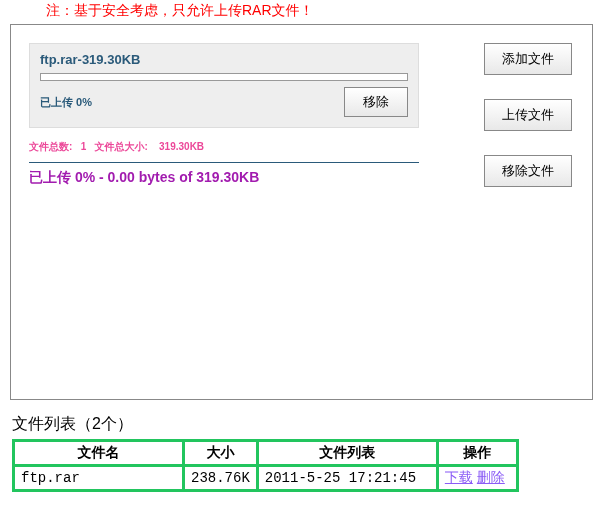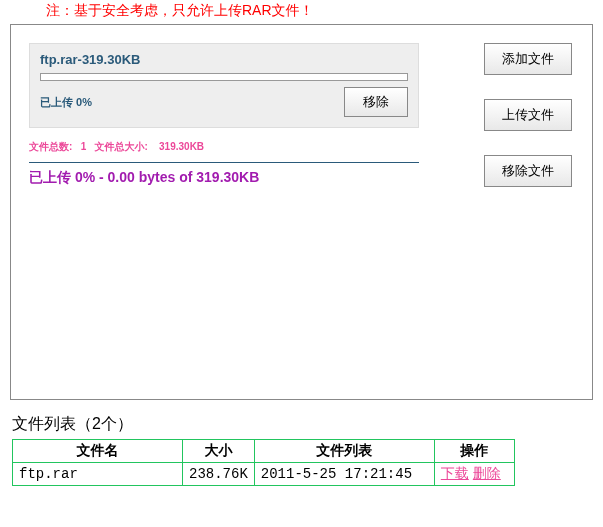--- a/index.html
+++ b/index.html
@@ -13,25 +13,25 @@
 .file-row2 { display: flex; justify-content: space-between; align-items: center; }
 .uploaded-pct { color: #2a5a7a; font-weight: bold; font-size: 11px; }
 .remove-btn { border: 1px solid #888; background: linear-gradient(#fff,#e8e8e8); padding: 5px 18px; font-size: 13px; cursor: pointer; font-family: Liberation Serif, serif; }
 .totals { color: #ec4899; font-weight: bold; font-size: 10px; padding: 4px 0; }
 .divider { border-top: 1px solid #2a5a7a; margin: 4px 0 6px 0; }
 .summary { color: #a21caf; font-weight: bold; font-size: 14px; }
 .side-buttons { float: right; width: 90px; }
 .side-btn { display: block; width: 88px; border: 1px solid #888; background: linear-gradient(#fff,#e8e8e8); padding: 6px 0; font-size: 13px; margin-bottom: 24px; cursor: pointer; font-family: inherit; text-align: center; }
 .list-title { font-size: 16px; padding: 4px 0 4px 12px; }
 .file-table { border-collapse: collapse; margin-left: 12px; font-size: 14px; }
-.file-table th, .file-table td { border: 1px solid #22c55e; padding: 2px 6px; }
+.file-table th, .file-table td { border: 3px solid #22c55e; padding: 2px 6px; }
 .file-table th { font-weight: bold; text-align: center; }
 .file-table td.fname { font-family: "Courier New", monospace; }
 .file-table td.size, .file-table td.time { font-family: "Courier New", monospace; white-space: nowrap; }
-.file-table td.ops a { color: #ec4899; text-decoration: underline; margin-right: 4px; cursor: pointer; }
+.file-table td.ops a { color: #8b5cf6; text-decoration: underline; margin-right: 4px; cursor: pointer; }
 .clearfix::after { content: ""; display: block; clear: both; }
 </style>
 </head>
 <body>
 
 <div class="warning">注：基于安全考虑，只允许上传RAR文件！</div>
 
 <div class="upload-panel clearfix">
   <div class="upload-left">
     <div class="file-box">

